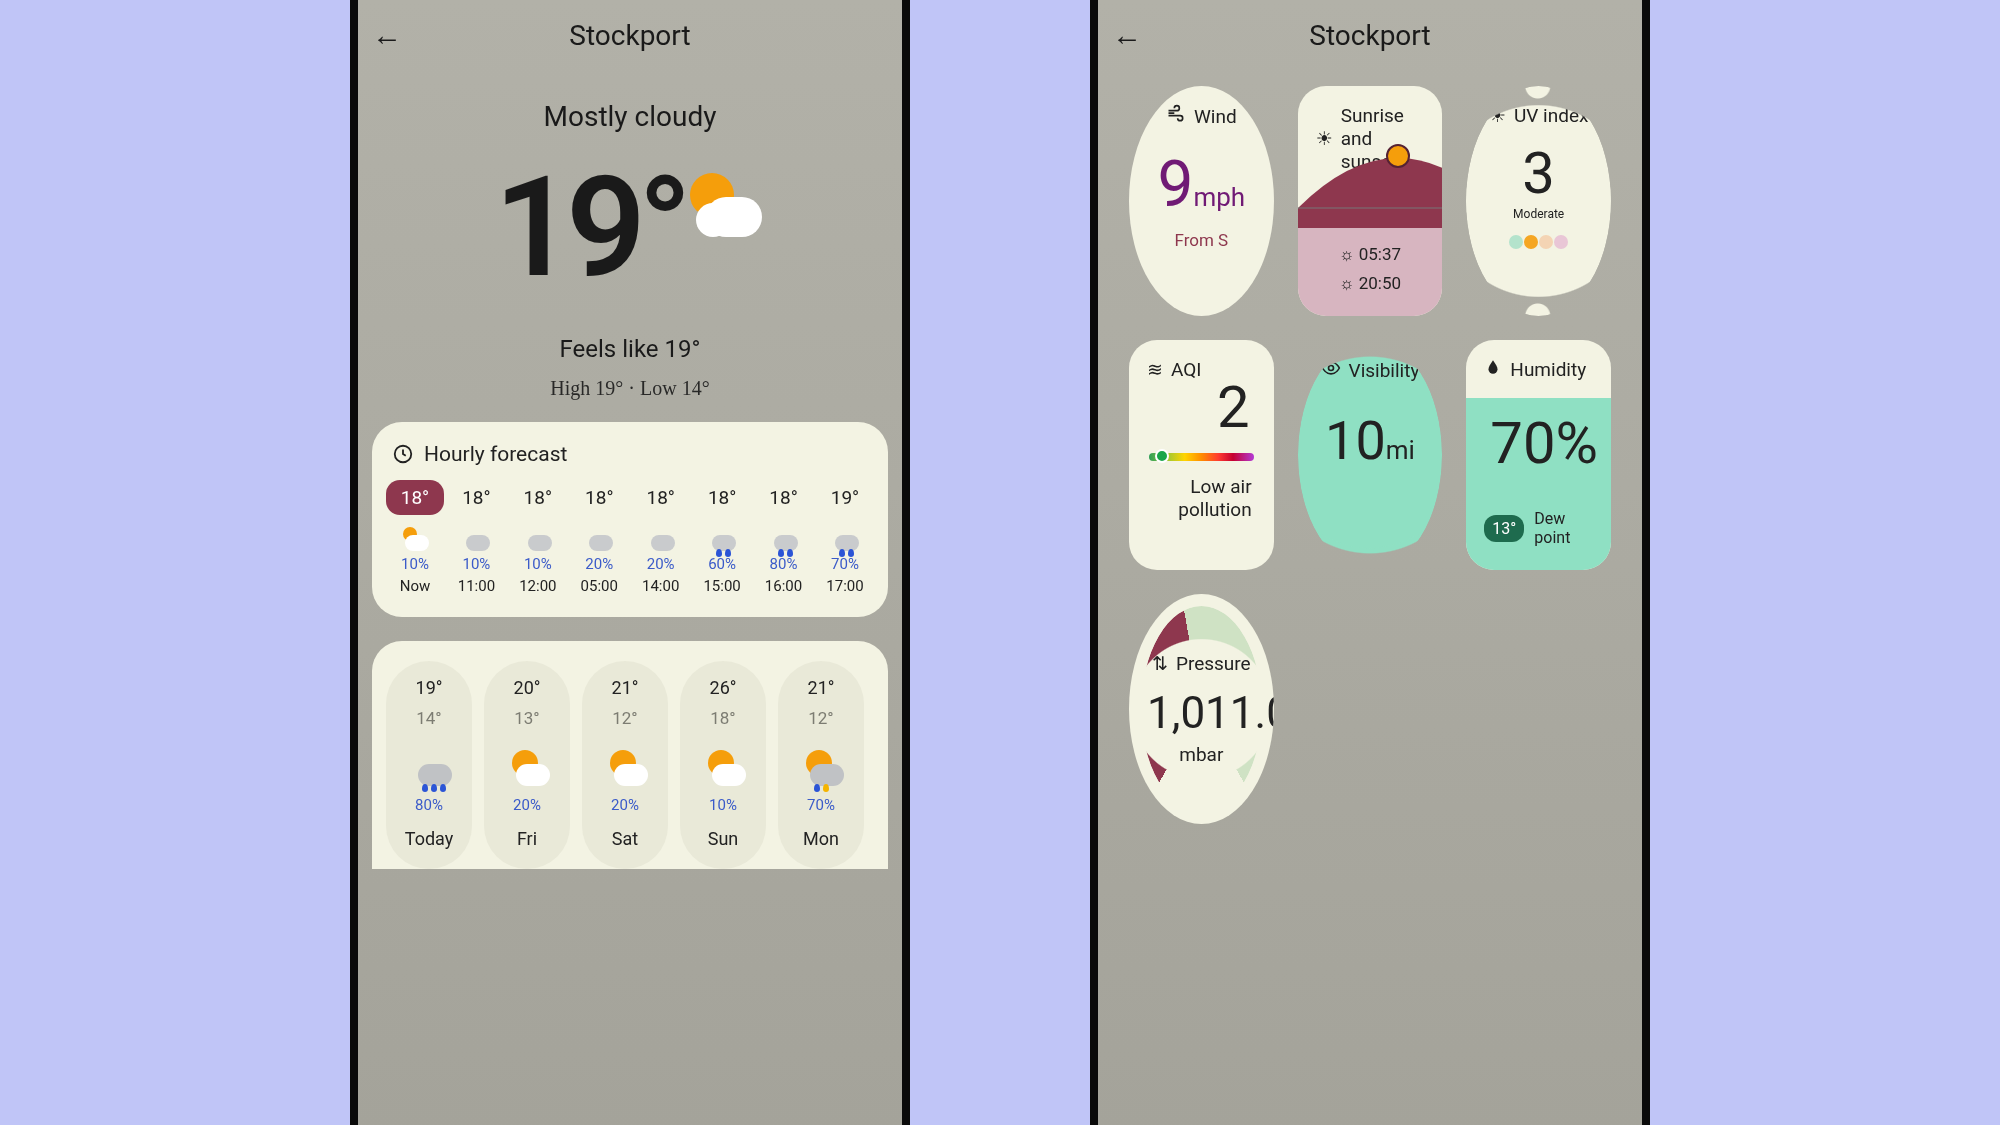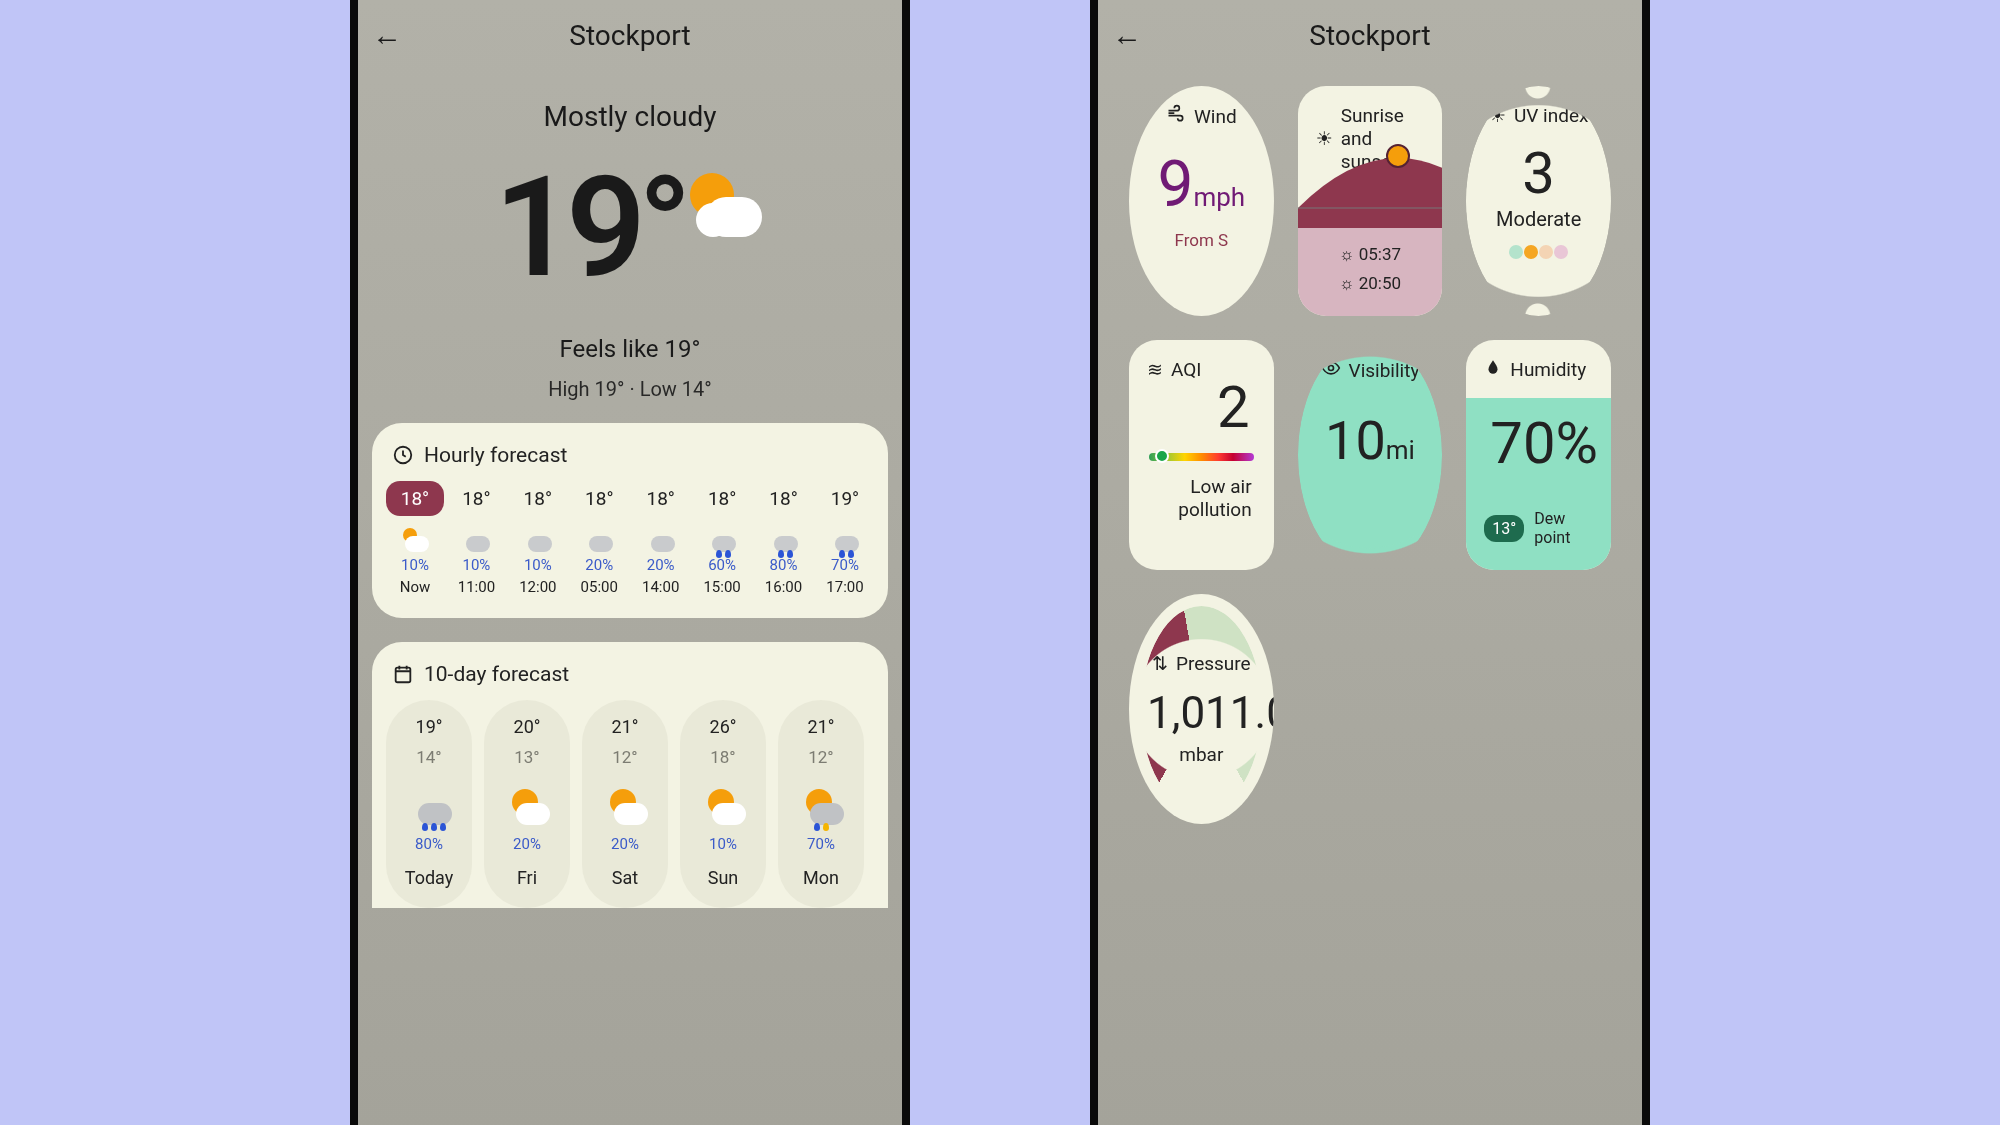--- a/index.html
+++ b/index.html
@@ -11,21 +11,21 @@
   
   .summary{text-align:center;color:#1a1a1a;}
   .cond{font-size:28px;margin-top:30px;}
   .bigtemp{display:flex;align-items:center;justify-content:center;margin-top:12px;}
   .bigtemp .val{font-size:140px;font-weight:600;letter-spacing:-8px;}
   .bigicon{width:86px;height:86px;position:relative;margin-left:-4px;margin-top:-30px;}
   .sun{position:absolute;width:44px;height:44px;background:#f59e0b;border-radius:50%;left:10px;top:4px;}
   .cloud{position:absolute;width:56px;height:40px;background:#fff;border-radius:22px;left:26px;top:28px;}
   .cloud:before{content:"";position:absolute;width:34px;height:34px;background:#fff;border-radius:50%;left:-10px;top:6px;}
   .feels{font-size:24px;margin-top:26px;}
-  .hilo{font-size:20px;margin-top:14px;opacity:.9;}
+  .hilo{font-size:20px;margin-top:14px;opacity:.9;font-family:Liberation Serif, serif;}
   .card{background:#f3f3e3;border-radius:30px;margin:22px 14px 0;padding:20px 14px 22px;color:#222;position:relative;overflow:hidden;}
   .card-h{display:flex;align-items:center;gap:10px;font-size:21px;margin:0 6px 14px;}
   .ico{width:22px;height:22px;display:inline-flex;align-items:center;justify-content:center;}
   .hrow{display:flex;justify-content:space-between;text-align:center;}
   .hcol{width:58px;}
   .htemp{font-size:19px;padding:6px 0;border-radius:14px;}
   .htemp.on{background:#8e374e;color:#fff;}
   .hic{height:26px;margin:12px auto 2px;position:relative;width:32px;}
   .mini-sun{position:absolute;width:14px;height:14px;background:#f59e0b;border-radius:50%;left:4px;top:0;}
   .mini-cloud{position:absolute;width:24px;height:16px;background:#c9cbcd;border-radius:10px;left:6px;top:8px;}
@@ -51,21 +51,21 @@
   .tile .th{display:flex;align-items:center;gap:8px;font-size:19px;justify-content:center;}
   .tile.circle{border-radius:50%;}
   .wind .big{font-size:64px;color:#701a75;text-align:center;margin-top:18px;font-weight:400;}
   .wind .big .u{font-size:26px;}
   .wind .from{text-align:center;color:#8e374e;font-size:17px;margin-top:8px;}
   .wind .blob{position:absolute;left:50%;top:48%;transform:translate(-50%,-50%);width:130px;height:160px;background:#d9edc9;border-radius:60px 60px 80px 80px/90px 90px 80px 80px;z-index:-1;}
   .sunsvg{position:absolute;left:0;right:0;top:52px;height:90px;}
   .suntimes{position:absolute;left:0;right:0;bottom:0;height:88px;background:#d7b5c0;text-align:center;font-size:17px;padding-top:12px;line-height:1.7;}
   .scal{background:#f3f3e3;}
   .uv .big{font-size:58px;text-align:center;margin-top:12px;}
-  .uv .lab{text-align:center;font-size:20px;margin-top:0;}
+  .uv .lab{text-align:center;font-size:12px;margin-top:0;}
   .uv .dots{display:flex;justify-content:space-around;margin-top:14px;padding:0 24px;}
   .dot{width:14px;height:14px;border-radius:50%;}
   .aqi .big{font-size:58px;text-align:right;margin-top:-8px;padding-right:6px;}
   .aqi .bar{height:8px;border-radius:4px;margin:12px 2px 0;background:linear-gradient(90deg,#2e9e57 0%,#8bc53f 14%,#ffd400 34%,#ff8c00 50%,#ff3b30 66%,#c50031 80%,#b339d6 100%);position:relative;}
   .aqi .bar .pin{position:absolute;left:6%;top:-4px;width:14px;height:14px;background:#19a54a;border:2px solid #fff;border-radius:50%;}
   .aqi .lab{text-align:right;font-size:19px;margin-top:14px;padding-right:4px;}
   .vis{background:#8fe0c3;border-radius:50%;}
   .vis .big{font-size:54px;text-align:center;margin-top:26px;}
   .vis .big .u{font-size:26px;}
   .hum{background:#f3f3e3;}
@@ -197,29 +197,20 @@
               <span class="drop"></span>
             </span>
           </div>
           <div class="hrain">70%</div>
           <div class="htime">17:00</div>
         </div>
       </div>
   </div>
 
   <div class="card card2">
-    <div class="card-h">
-      <span class="ico">
-        <svg viewBox="0 0 24 24" width="22" height="22" fill="none" stroke="#222" stroke-width="2">
-            <rect x="4" y="5" width="16" height="16" rx="2"></rect>
-            <path d="M4 9h16M8 3v4M16 3v4"></path>
-          </svg>
-      </span>
-      <span>10-day forecast</span>
-    </div>
     <div class="drow" id="drow">
         <div class="dcol">
           <div class="dhi">19°</div>
           <div class="dlo">14°</div>
           <div class="dic">
             <span class="cl2 g"></span>
             <span class="drops">
               <span class="drop"></span>
               <span class="drop"></span>
               <span class="drop"></span>

